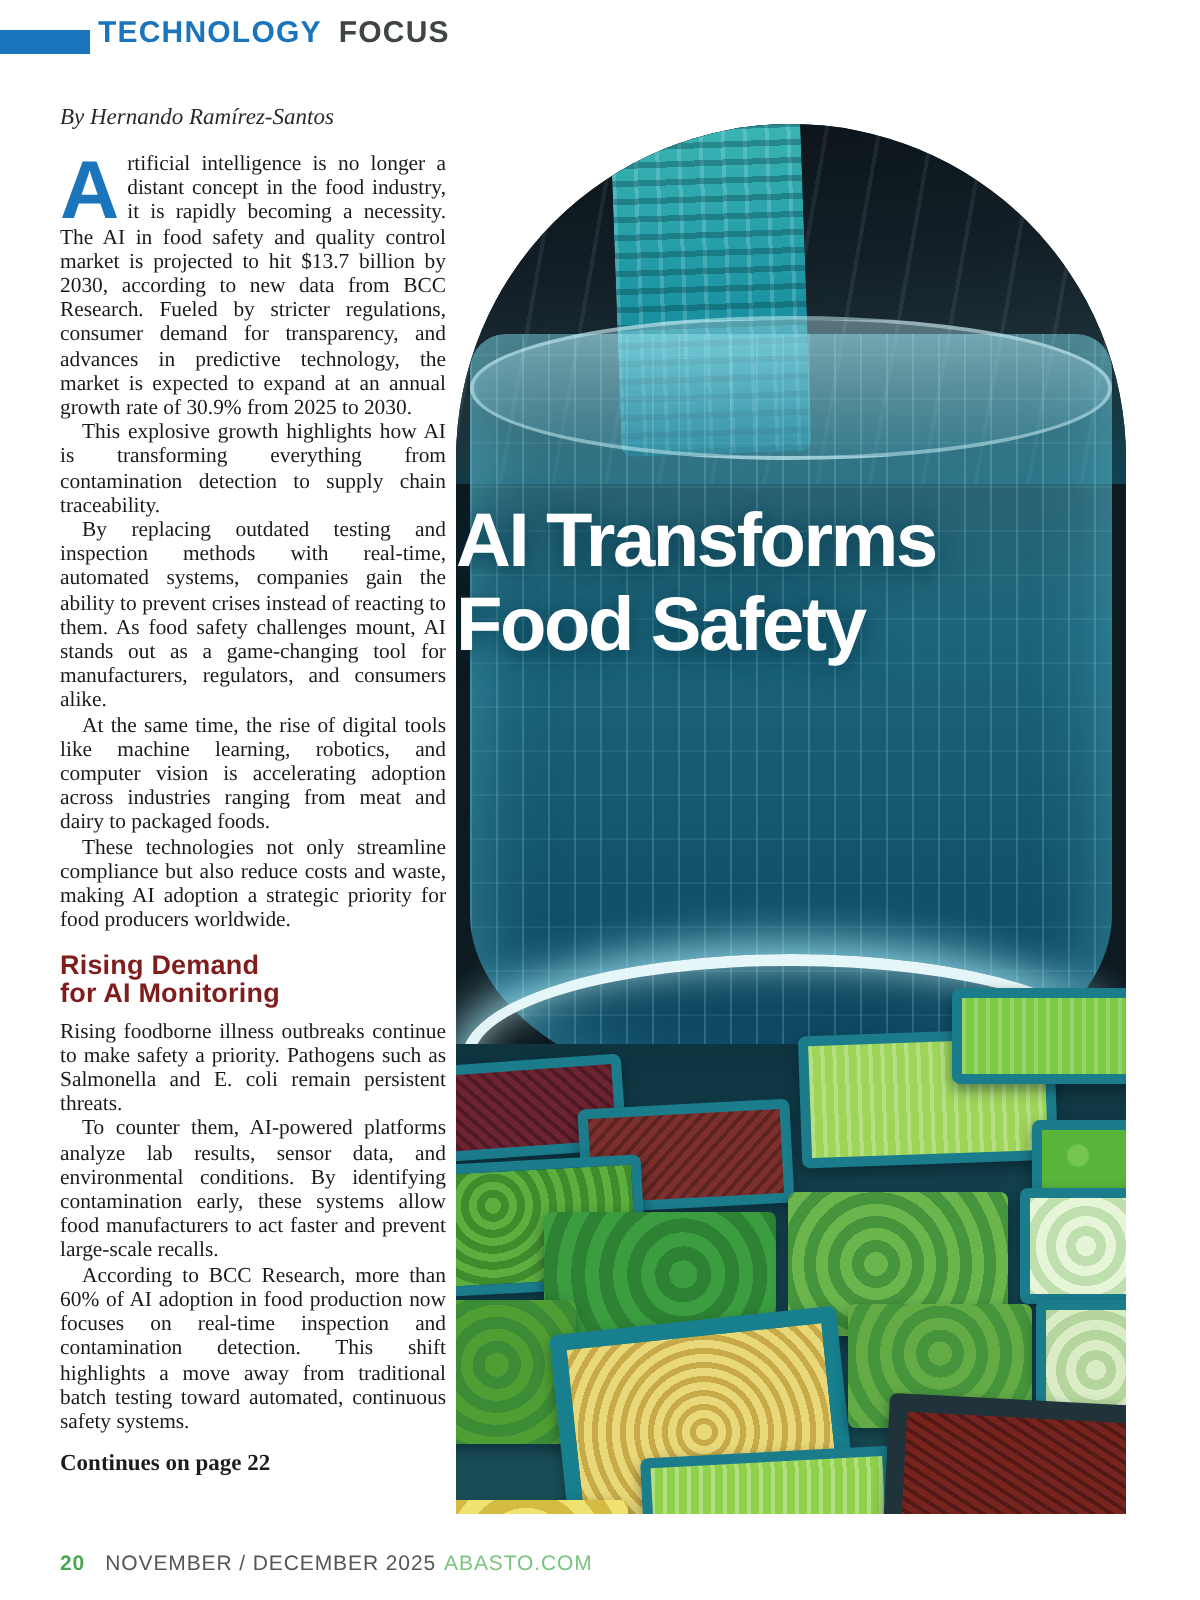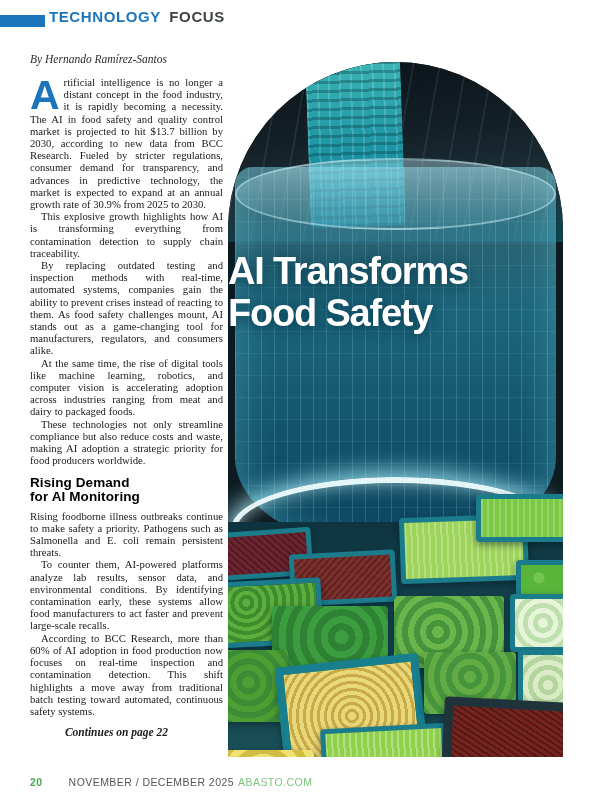--- a/index.html
+++ b/index.html
@@ -15,23 +15,23 @@
   
   .column{position:absolute;left:30px;top:53px;width:193px;color:#1c1c1c;}
   .byline{font-family:"Liberation Serif",serif;font-style:italic;font-size:11.5px;
           color:#2b2b2b;margin:0 0 11px 0;}
   .body-text p{margin:0;font-family:"Liberation Serif",serif;font-size:10.7px;
                line-height:12.2px;text-align:justify;color:#191919;}
   .body-text p.ind{text-indent:11px;}
   .dropcap{float:left;font-family:"Liberation Sans",sans-serif;font-weight:700;
            font-size:41px;line-height:34px;color:#1b75bc;margin:2px 4px 0 0;}
   .sec-heading{margin:9px 0 5px 0;font-weight:700;font-size:13.5px;line-height:1.08;
-               color:#000000;letter-spacing:.1px;}
-  .continues{font-family:"Liberation Serif",serif;font-style:italic;font-weight:700;
-             font-size:11.5px;color:#1c1c1c;text-align:center;padding-right:20px;margin-top:9px;}
+               color:#7f1d1d;letter-spacing:.1px;}
+  .continues{font-family:"Liberation Serif",serif;font-weight:700;
+             font-size:11.5px;color:#1c1c1c;text-align:left;padding-right:20px;margin-top:9px;}
 
   
   .feature{position:absolute;left:228px;top:62px;width:335px;height:695px;
            border-radius:168px 168px 0 0;overflow:hidden;background:#0d1a20;}
   .ceiling{position:absolute;left:0;top:0;right:0;height:180px;
            background:linear-gradient(175deg,#0a1318 0%,#131f27 40%,#1d3038 68%,#0f4452 100%);}
   .ceiling-stripes{position:absolute;left:0;top:0;right:0;height:180px;opacity:.55;
            background:repeating-linear-gradient(100deg,rgba(205,235,245,.14) 0 2px,transparent 2px 26px);}
   .banner{position:absolute;left:80px;top:0;width:95px;height:165px;border-radius:0 0 6px 6px;
           transform:rotate(-2deg);
@@ -62,21 +62,21 @@
   .bin2{border:8px solid #177f8e;}
   .bin-dark{border:9px solid #20333b;}
 
   
   .img-title{position:absolute;left:0;right:0;top:188px;z-index:6;
              color:#ffffff;font-weight:700;font-size:38px;line-height:42px;letter-spacing:-1.2px;
              text-shadow:0 2px 10px rgba(0,50,70,.65),0 0 22px rgba(0,60,80,.4);}
 
   
   .footer{position:absolute;left:30px;top:776px;font-size:10.5px;letter-spacing:.45px;color:#55565a;}
-  .footer .pn{color:#4aa852;font-weight:700;margin-right:26px;text-align:right;}
+  .footer .pn{color:#4aa852;font-weight:700;margin-right:10px;text-align:right;}
   .footer .site{color:#7cc47f;margin-left:4px;text-decoration:none;cursor:pointer;}
 </style>
 </head>
 <body>
 
 <div class="page">
 
   <div class="kicker-bar"></div>
   <div class="kicker">
     <span class="k1">TECHNOLOGY</span>

